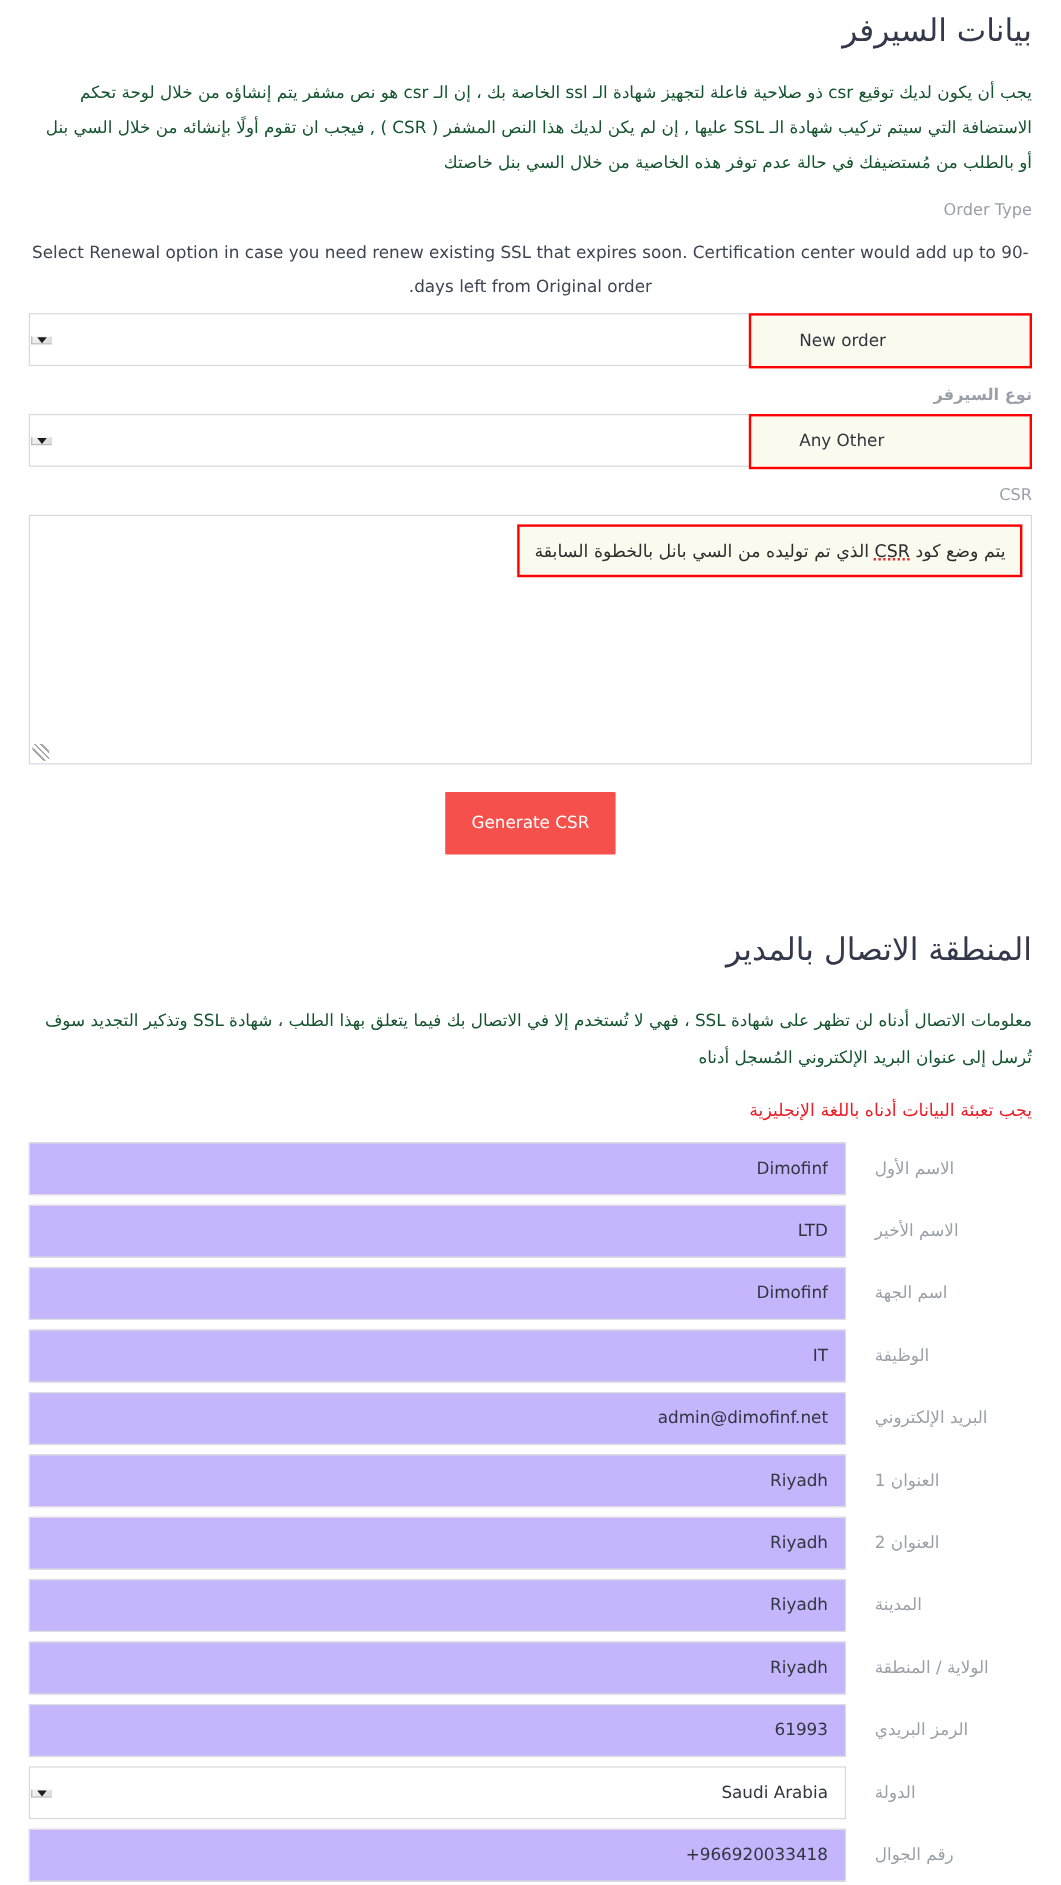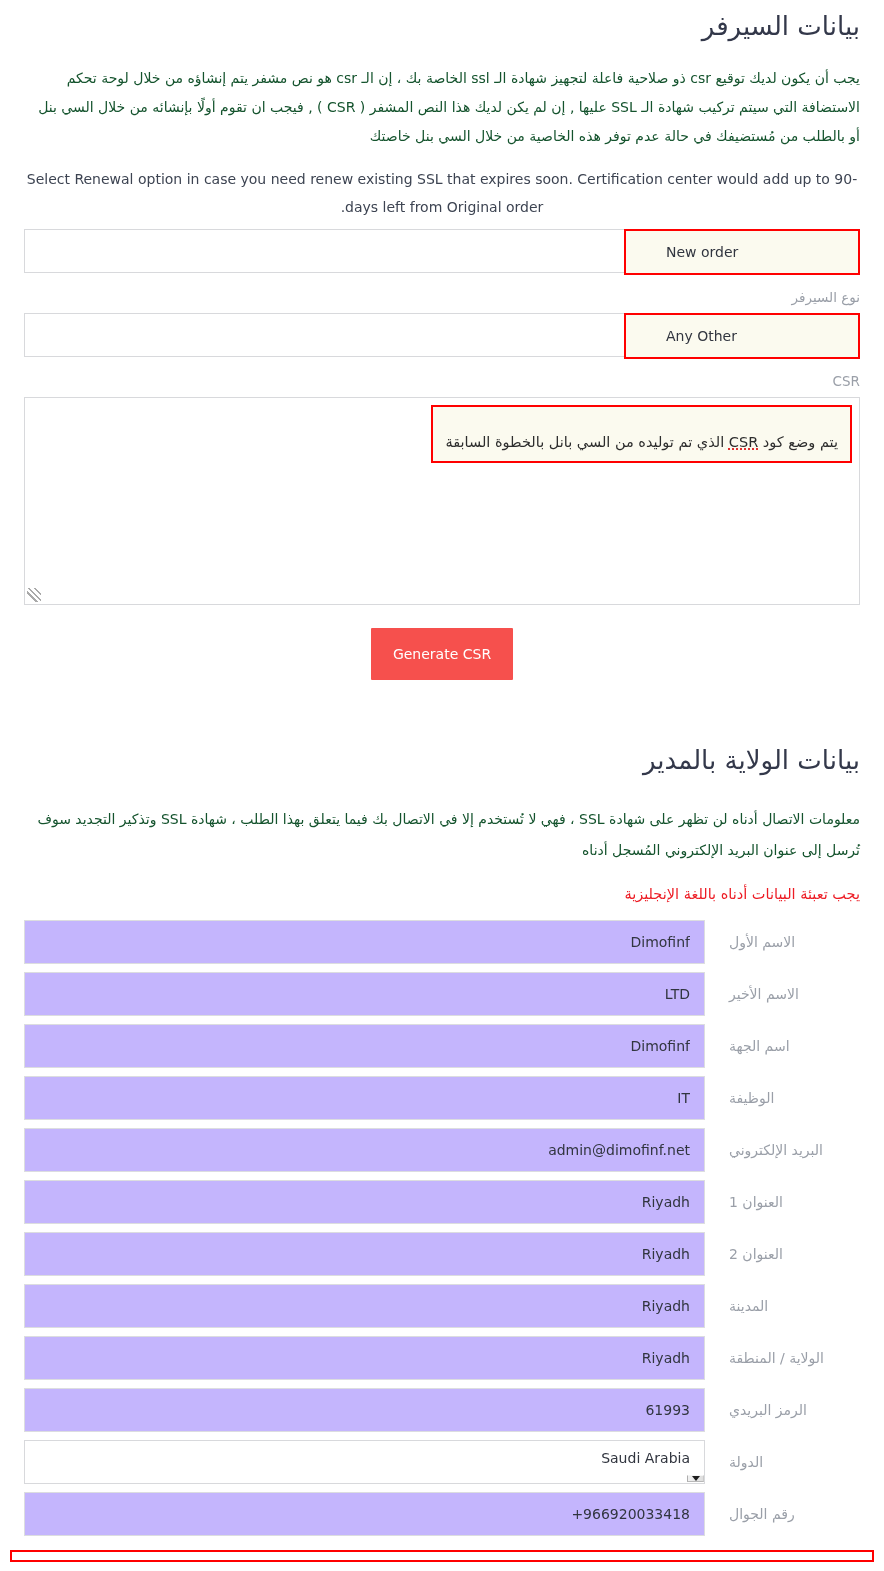--- a/index.html
+++ b/index.html
@@ -73,22 +73,21 @@
   }
 
   
   .nat-select {
     position: relative;
     width: 100%;
     height: 44px;
     background: #ffffff;
     border: 1px solid #d8d9dc;
     display: flex;
-    flex-direction: column;
-    align-items: flex-start;
+    align-items: center;
   }
   .nat-select .sel-value {
     flex: 1 1 auto;
     display: flex;
     align-items: center;
     justify-content: flex-start;
     font-size: 14px;
     color: #31353f;
     padding: 0 14px;
     background: transparent;
@@ -141,21 +140,21 @@
     background: #ffffff;
   }
   .csr-annot {
     position: absolute;
     top: 7px;
     right: 7px;
     border: 2px solid #ff0000;
     background: #fbfaef;
     font-size: 14.5px;
     color: #2d2d2d;
-    padding: 24px 12px 8px 12px;
+    padding: 10px 12px 8px 12px;
     line-height: 22px;
     white-space: nowrap;
     direction: rtl;
   }
   .sp-err {
     text-decoration: underline;
     text-decoration-color: #e03030;
     text-decoration-style: dotted;
     text-decoration-thickness: 2px;
     direction: ltr;
@@ -234,36 +233,37 @@
 </head>
 <body>
 
 <div class="page">
 
   <h1 class="section-title first">بيانات السيرفر</h1>
 
   <p class="intro-par">يجب أن يكون لديك توقيع csr ذو صلاحية فاعلة لتجهيز شهادة الـ ssl الخاصة بك ، إن الـ csr هو نص مشفر يتم إنشاؤه من خلال لوحة تحكم الاستضافة التي سيتم تركيب شهادة الـ SSL عليها , إن لم يكن لديك هذا النص المشفر ( CSR ) , فيجب ان تقوم أولًا بإنشائه من خلال السي بنل أو بالطلب من مُستضيفك في حالة عدم توفر هذه الخاصية من خلال السي بنل خاصتك</p>
 
   <div class="stack-group">
+    <span class="stack-label">Order Type</span>
     <div class="helper-text">Select Renewal option in case you need renew existing SSL that expires soon. Certification center would add up to 90-days left from Original order.</div>
   </div>
 
   <div class="stack-group" style="margin-top:8px; position:relative;">
     <div class="nat-select">
       <span class="sel-arrow">
         <span class="tri"></span>
       </span>
       <span class="sel-value">New order</span>
     </div>
     <div class="hl-wrap" style="top:0; right:24px; width:236px; height:46px; justify-content:flex-end; padding:0 0 0 40px;">
       <span>New order</span>
     </div>
   </div>
 
-  <div class="stack-group" style="margin-top:14px;">
+  <div class="stack-group" style="margin-top:14px;font-weight:bold;">
     <span class="stack-label">نوع السيرفر</span>
   </div>
 
   <div class="stack-group" style="margin-top:0; position:relative;">
     <div class="nat-select">
       <span class="sel-arrow">
         <span class="tri"></span>
       </span>
       <span class="sel-value">Any Other</span>
     </div>
@@ -282,21 +282,21 @@
       <span class="resize-grip"></span>
     </div>
   </div>
 
   <div class="gen-row">
     <button class="btn-gen">Generate CSR</button>
   </div>
 
   <div class="spacer-24"></div>
 
-  <h1 class="section-title" style="margin-top:34px;">بيانات الولاية بالمدير</h1>
+  <h1 class="section-title" style="margin-top:34px;">المنطقة الاتصال بالمدير</h1>
 
   <p class="intro-par admin">معلومات الاتصال أدناه لن تظهر على شهادة SSL ، فهي لا تُستخدم إلا في الاتصال بك فيما يتعلق بهذا الطلب ، شهادة SSL وتذكير التجديد سوف تُرسل إلى عنوان البريد الإلكتروني المُسجل أدناه</p>
 
   <p class="warn-red">يجب تعبئة البيانات أدناه باللغة الإنجليزية</p>
 
   <div class="form-rows" id="admin-form-rows">
       <div class="frow">
         <div class="flabel">الاسم الأول</div>
         <div class="fctrl"><input type="text" class="inp ltr-val" value="Dimofinf" style=""></div>
       </div>

